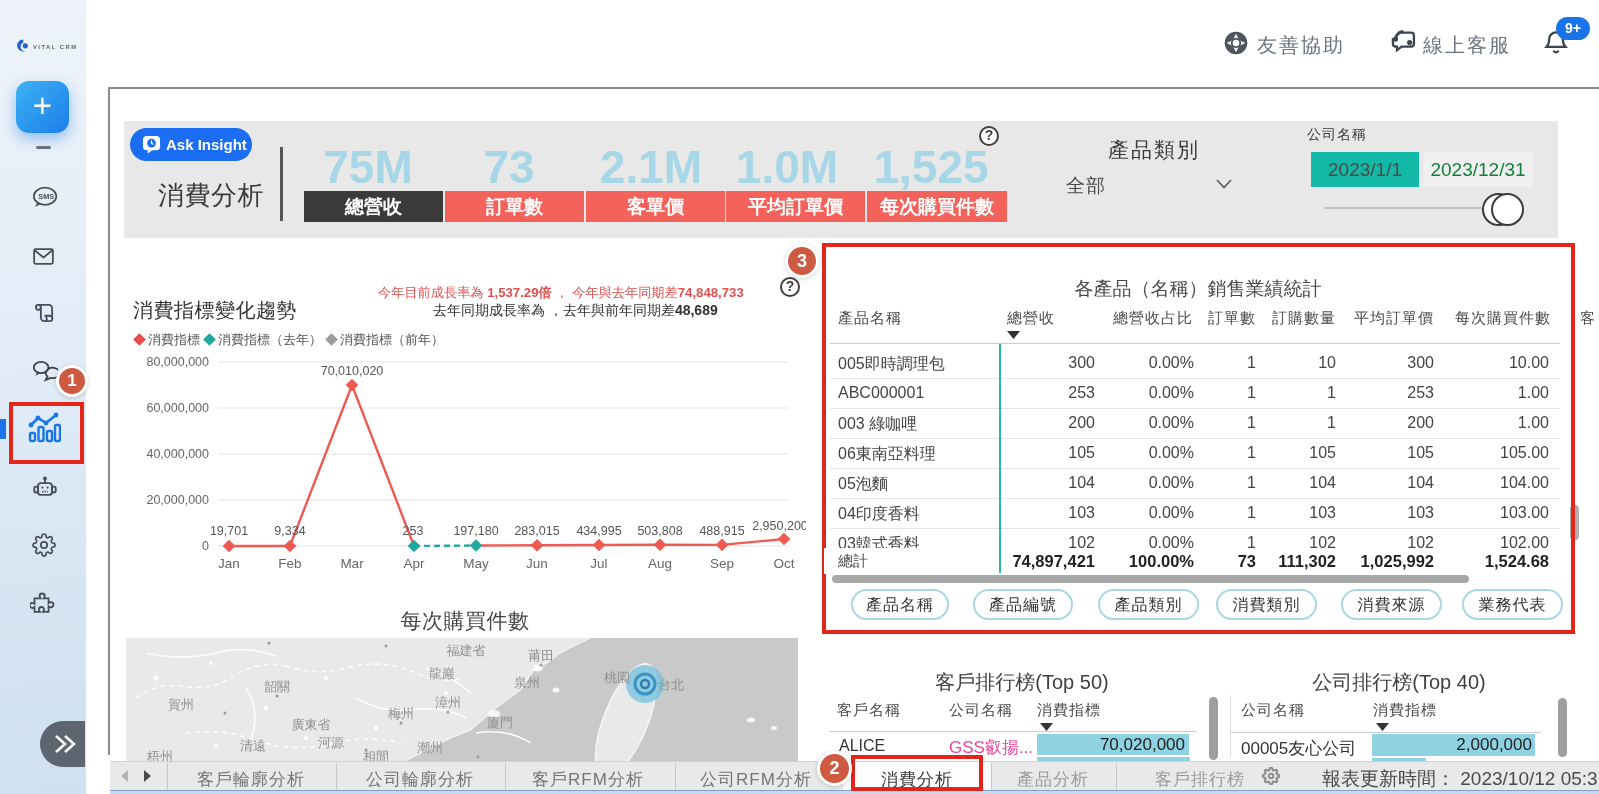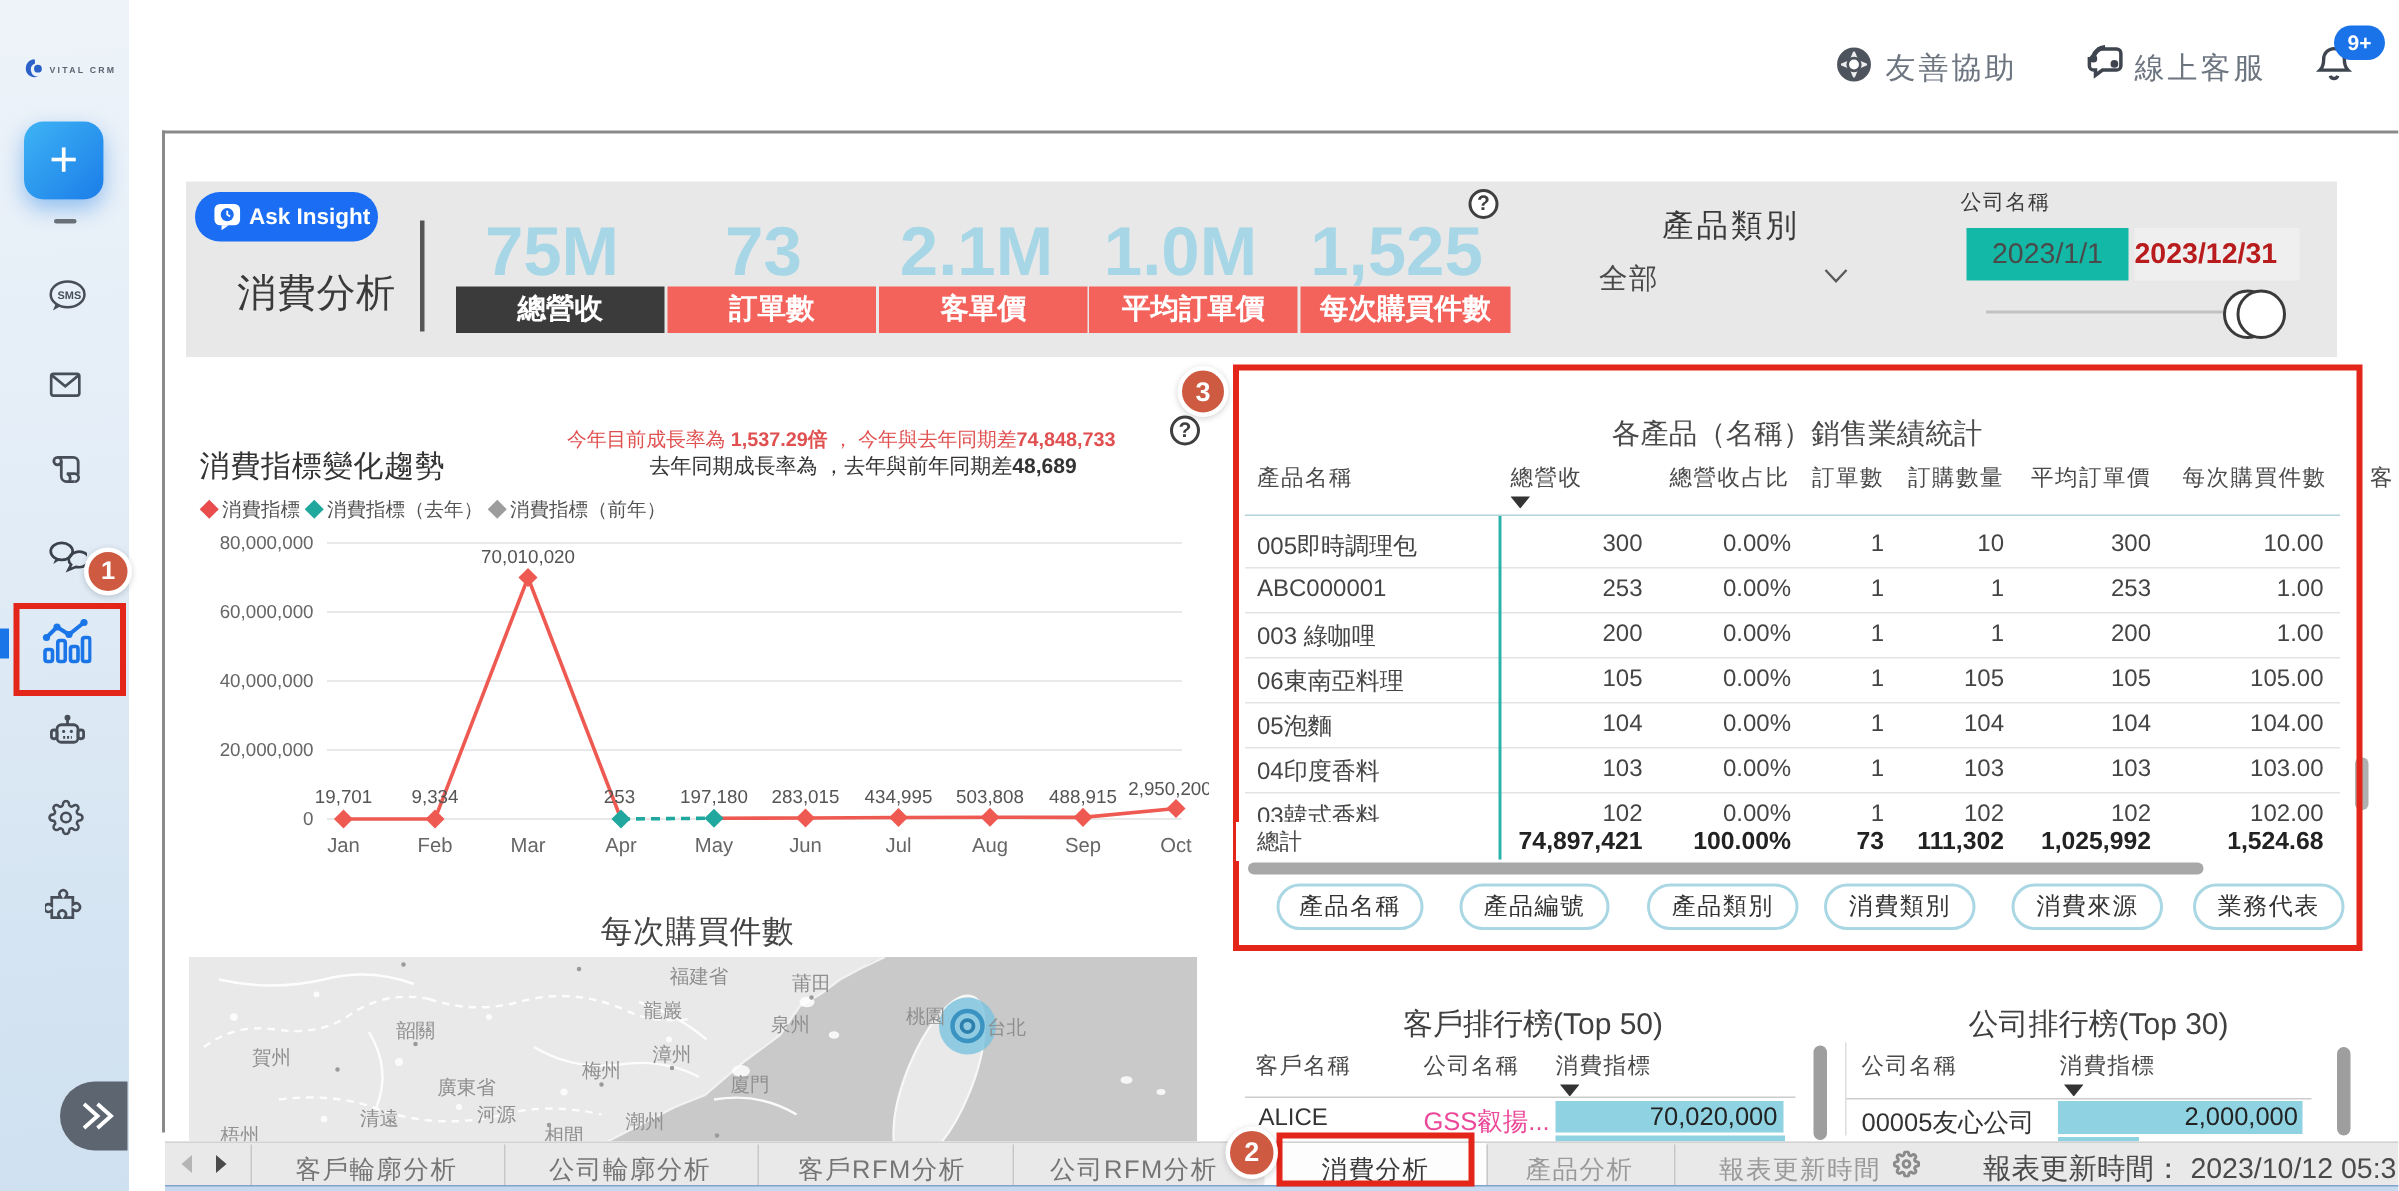--- a/index.html
+++ b/index.html
@@ -187,21 +187,21 @@
 <div class="abs kpibtn" style="left:602px;width:139px;">平均訂單價</div>
 <div class="abs kpibtn" style="left:743px;width:140px;">每次購買件數</div>
 <div class="abs qicon" style="left:855px;top:5px;width:20px;height:20px;font-size:14px;line-height:15px;">?</div>
 <div class="abs" style="left:960px;top:15px;width:140px;text-align:center;font-size:21px;color:#3a3a3a;letter-spacing:2px;">產品類別</div>
 <div class="abs" style="left:942px;top:52px;font-size:19px;color:#4a4a4a;letter-spacing:1px;">全部</div>
 <svg class="abs" style="left:1090px;top:55px" width="20" height="16" viewBox="0 0 20 16" fill="none" stroke="#5a5a5a" stroke-width="1.6">
         <path d="M3 4 L10 11.5 L17 4"></path>
       </svg>
 <div class="abs" style="left:1183px;top:5px;font-size:14px;color:#3a3a3a;letter-spacing:1px;">公司名稱</div>
 <div class="abs" style="left:1187px;top:31px;width:108px;height:35px;background:#14b8a6;text-align:center;line-height:35px;font-size:19px;color:#4a4a4a;">2023/1/1</div>
-<div class="abs" style="left:1299px;top:31px;width:110px;height:35px;background:#efefef;text-align:left;line-height:35px;font-size:19px;color:#b91c1c;font-weight:bold;">2023/12/31</div>
+<div class="abs" style="left:1299px;top:31px;width:110px;height:35px;background:#efefef;text-align:center;line-height:35px;font-size:19px;color:#15803d;">2023/12/31</div>
 <div class="abs" style="left:1200px;top:86px;width:198px;height:2px;background:#c2c2c2;"></div>
 <div class="abs" style="left:1358px;top:72px;width:29px;height:29px;border-radius:50%;background:#fff;border:2px solid #3a3a3a;"></div>
 <div class="abs" style="left:1367px;top:72px;width:29px;height:29px;border-radius:50%;background:#fff;border:2px solid #3a3a3a;"></div>
 </div>
 <div id="chtitle" class="abs">消費指標變化趨勢</div>
 <div id="chred" class="abs">今年目前成長率為 <b>1,537.29倍</b> ， 今年與去年同期差<b>74,848,733</b></div>
 <div id="chgray" class="abs">去年同期成長率為 ，去年與前年同期差<b>48,689</b></div>
 <div class="abs legend" style="left:135px;"><span style="display:inline-block;width:9px;height:9px;background:#e84c4c;transform:rotate(45deg);margin-right:4px;"></span>消費指標</div>
 <div class="abs legend" style="left:205px;"><span style="display:inline-block;width:9px;height:9px;background:#21a89e;transform:rotate(45deg);margin-right:4px;"></span>消費指標（去年）</div>
 <div class="abs legend" style="left:327px;"><span style="display:inline-block;width:9px;height:9px;background:#9c9c9c;transform:rotate(45deg);margin-right:4px;"></span>消費指標（前年）</div>
@@ -424,21 +424,21 @@
       <path d="M0 1 L13 1 L6.5 9z" fill="#333"></path>
     </svg>
 <div class="abs" style="left:830px;top:731px;width:367px;height:1px;background:#ccc;"></div>
 <div class="abs" style="left:839px;top:737px;font-size:16px;color:#333;">ALICE</div>
 <div class="abs" style="left:949px;top:736px;font-size:17px;color:#ec4899;">GSS叡揚...</div>
 <div class="abs" style="left:1037px;top:734px;width:152px;height:21px;background:#8fd2e2;"></div>
 <div class="abs" style="left:1037px;top:735px;width:148px;text-align:right;font-size:17px;color:#222;">70,020,000</div>
 <div class="abs" style="left:1037px;top:757px;width:153px;height:4px;background:#8fd2e2;"></div>
 <div class="abs" style="left:1209px;top:697px;width:9px;height:63px;background:#9e9e9e;border-radius:5px;"></div>
 <div class="abs" style="left:1230px;top:695px;width:1px;height:62px;background:#ddd;"></div>
-<div class="abs" style="left:1277px;top:669px;width:244px;text-align:center;font-size:20px;color:#3f3f3f;">公司排行榜(Top 30)</div>
+<div class="abs" style="left:1277px;top:669px;width:244px;text-align:center;font-size:20px;color:#3f3f3f;">公司排行榜(Top 40)</div>
 <div class="abs bth" style="left:1241px;top:701px;">公司名稱</div>
 <div class="abs bth" style="left:1373px;top:701px;">消費指標</div>
 <svg class="abs" style="left:1376px;top:722px" width="13" height="9" viewBox="0 0 13 9">
       <path d="M0 1 L13 1 L6.5 9z" fill="#333"></path>
     </svg>
 <div class="abs" style="left:1231px;top:732px;width:310px;height:1px;background:#ccc;"></div>
 <div class="abs" style="left:1241px;top:737px;font-size:17px;color:#333;">00005友心公司</div>
 <div class="abs" style="left:1372px;top:734px;width:163px;height:22px;background:#8fd2e2;"></div>
 <div class="abs" style="left:1372px;top:735px;width:160px;text-align:right;font-size:17px;color:#222;">2,000,000</div>
 <div class="abs" style="left:1372px;top:758px;width:54px;height:3px;background:#8fd2e2;"></div>
@@ -456,21 +456,21 @@
 <div class="abs tab" style="left:230px;width:160px;">公司輪廓分析</div>
 <div class="abs tsep" style="left:395px;"></div>
 <div class="abs tab" style="left:398px;width:160px;">客戶RFM分析</div>
 <div class="abs tsep" style="left:565px;"></div>
 <div class="abs tab" style="left:566px;width:160px;">公司RFM分析</div>
 <div class="abs" style="left:733px;top:0;width:148px;height:29px;background:#fdfdfd;"></div>
 <div class="abs tab" style="left:733px;width:148px;color:#3a3a3a;">消費分析</div>
 <div class="abs tsep" style="left:881px;"></div>
 <div class="abs tab" style="left:883px;width:120px;color:#9a9a9a;">產品分析</div>
 <div class="abs tsep" style="left:1006px;"></div>
-<div class="abs tab" style="left:1010px;width:160px;color:#9a9a9a;">報表更新時間</div>
+<div class="abs tab" style="left:1010px;width:160px;color:#9a9a9a;">客戶排行榜</div>
 <svg class="abs" style="left:1152px;top:5px" width="18" height="18" viewBox="0 0 24 24" fill="none" stroke="#8a8a8a" stroke-width="2.6">
         <path d="M19.4 15a1.65 1.65 0 0 0 .33 1.82l.06.06a2 2 0 0 1 0 2.83 2 2 0 0 1-2.83 0l-.06-.06a1.65 1.65 0 0 0-1.82-.33 1.65 1.65 0 0 0-1 1.51V21a2 2 0 0 1-2 2 2 2 0 0 1-2-2v-.09A1.65 1.65 0 0 0 9 19.4a1.65 1.65 0 0 0-1.82.33l-.06.06a2 2 0 0 1-2.83 0 2 2 0 0 1 0-2.83l.06-.06a1.65 1.65 0 0 0 .33-1.82 1.65 1.65 0 0 0-1.51-1H3a2 2 0 0 1-2-2 2 2 0 0 1 2-2h.09A1.65 1.65 0 0 0 4.6 9a1.65 1.65 0 0 0-.33-1.82l-.06-.06a2 2 0 0 1 0-2.83 2 2 0 0 1 2.83 0l.06.06a1.65 1.65 0 0 0 1.82.33H9a1.65 1.65 0 0 0 1-1.51V3a2 2 0 0 1 2-2 2 2 0 0 1 2 2v.09a1.65 1.65 0 0 0 1 1.51 1.65 1.65 0 0 0 1.82-.33l.06-.06a2 2 0 0 1 2.83 0 2 2 0 0 1 0 2.83l-.06.06a1.65 1.65 0 0 0-.33 1.82V9a1.65 1.65 0 0 0 1.51 1H21a2 2 0 0 1 2 2 2 2 0 0 1-2 2h-.09a1.65 1.65 0 0 0-1.51 1z"></path>
         <circle cx="12" cy="12" r="3"></circle>
       </svg>
 <div class="abs" style="left:1212px;top:4px;font-size:19px;color:#4a4a4a;white-space:nowrap;">報表更新時間： 2023/10/12 05:3</div>
 </div>
 <div id="bluestrip" class="abs"></div>
 <div class="abs" style="left:851px;top:755px;width:124px;height:28px;border:4px solid #e3251a;background:transparent;z-index:6;"></div>
 <div class="abs badge" style="left:817px;top:751px;width:29px;height:29px;font-size:18px;line-height:29px;z-index:7;">2</div>
 </div>

